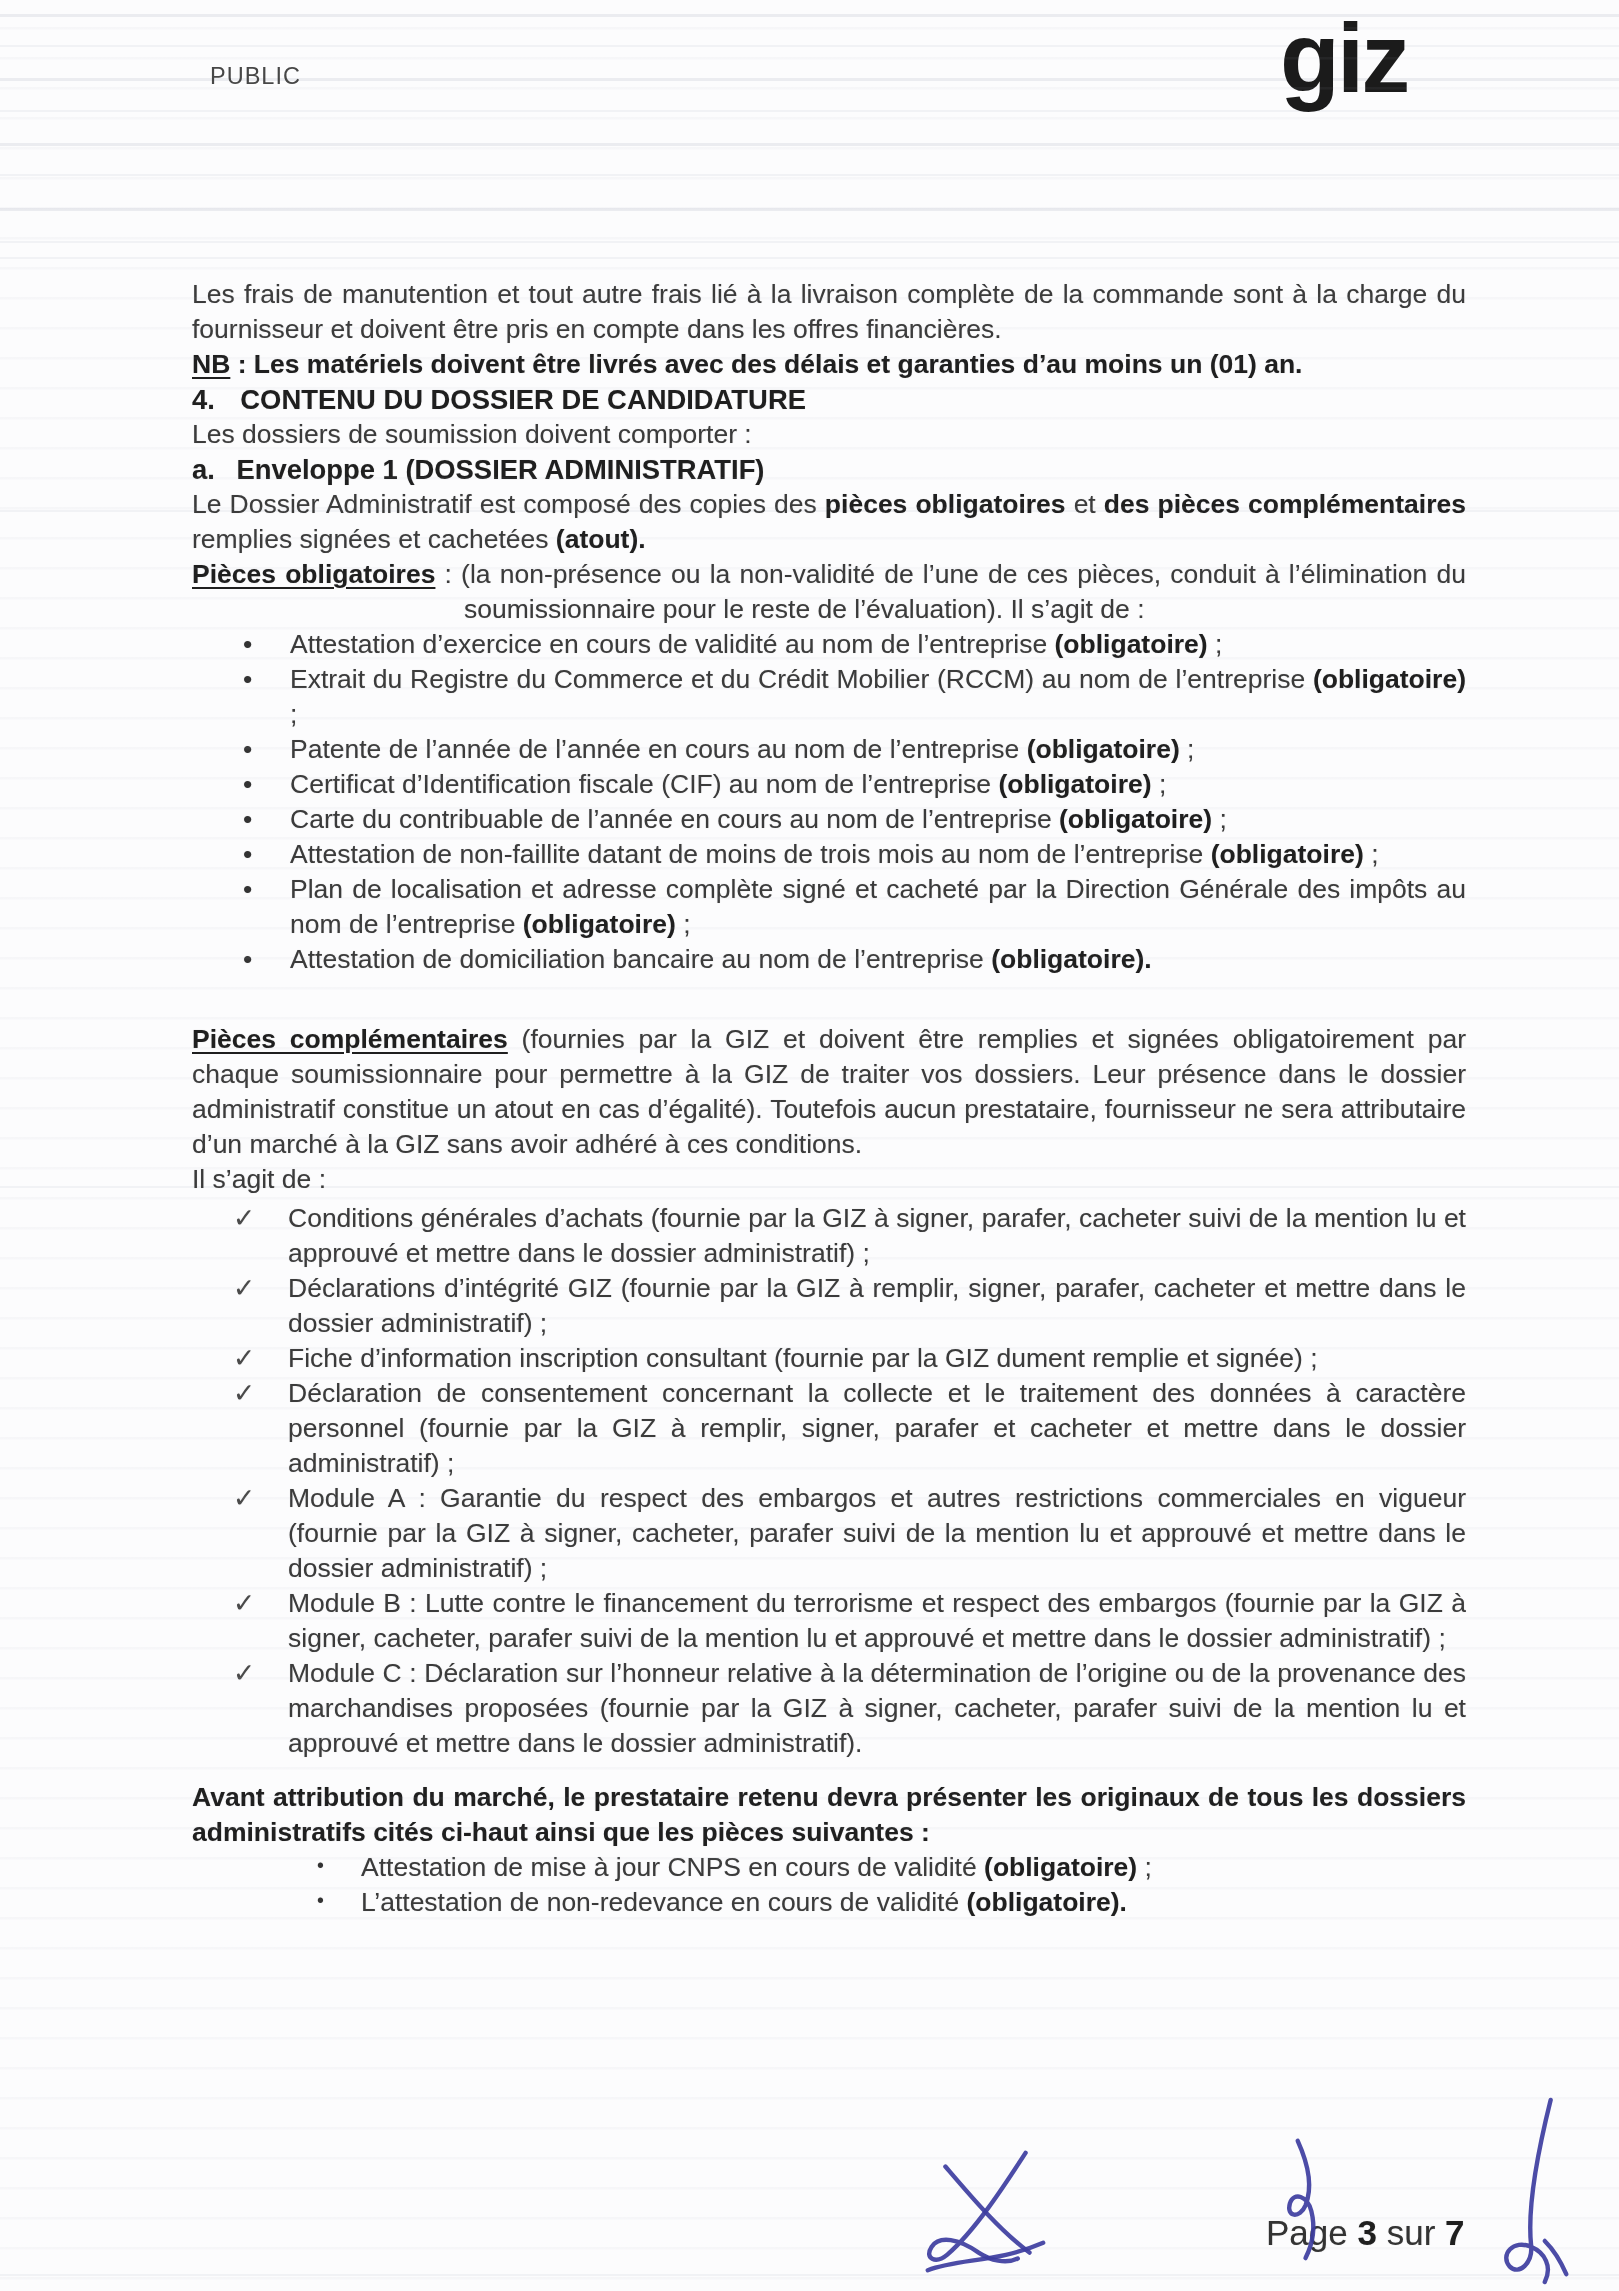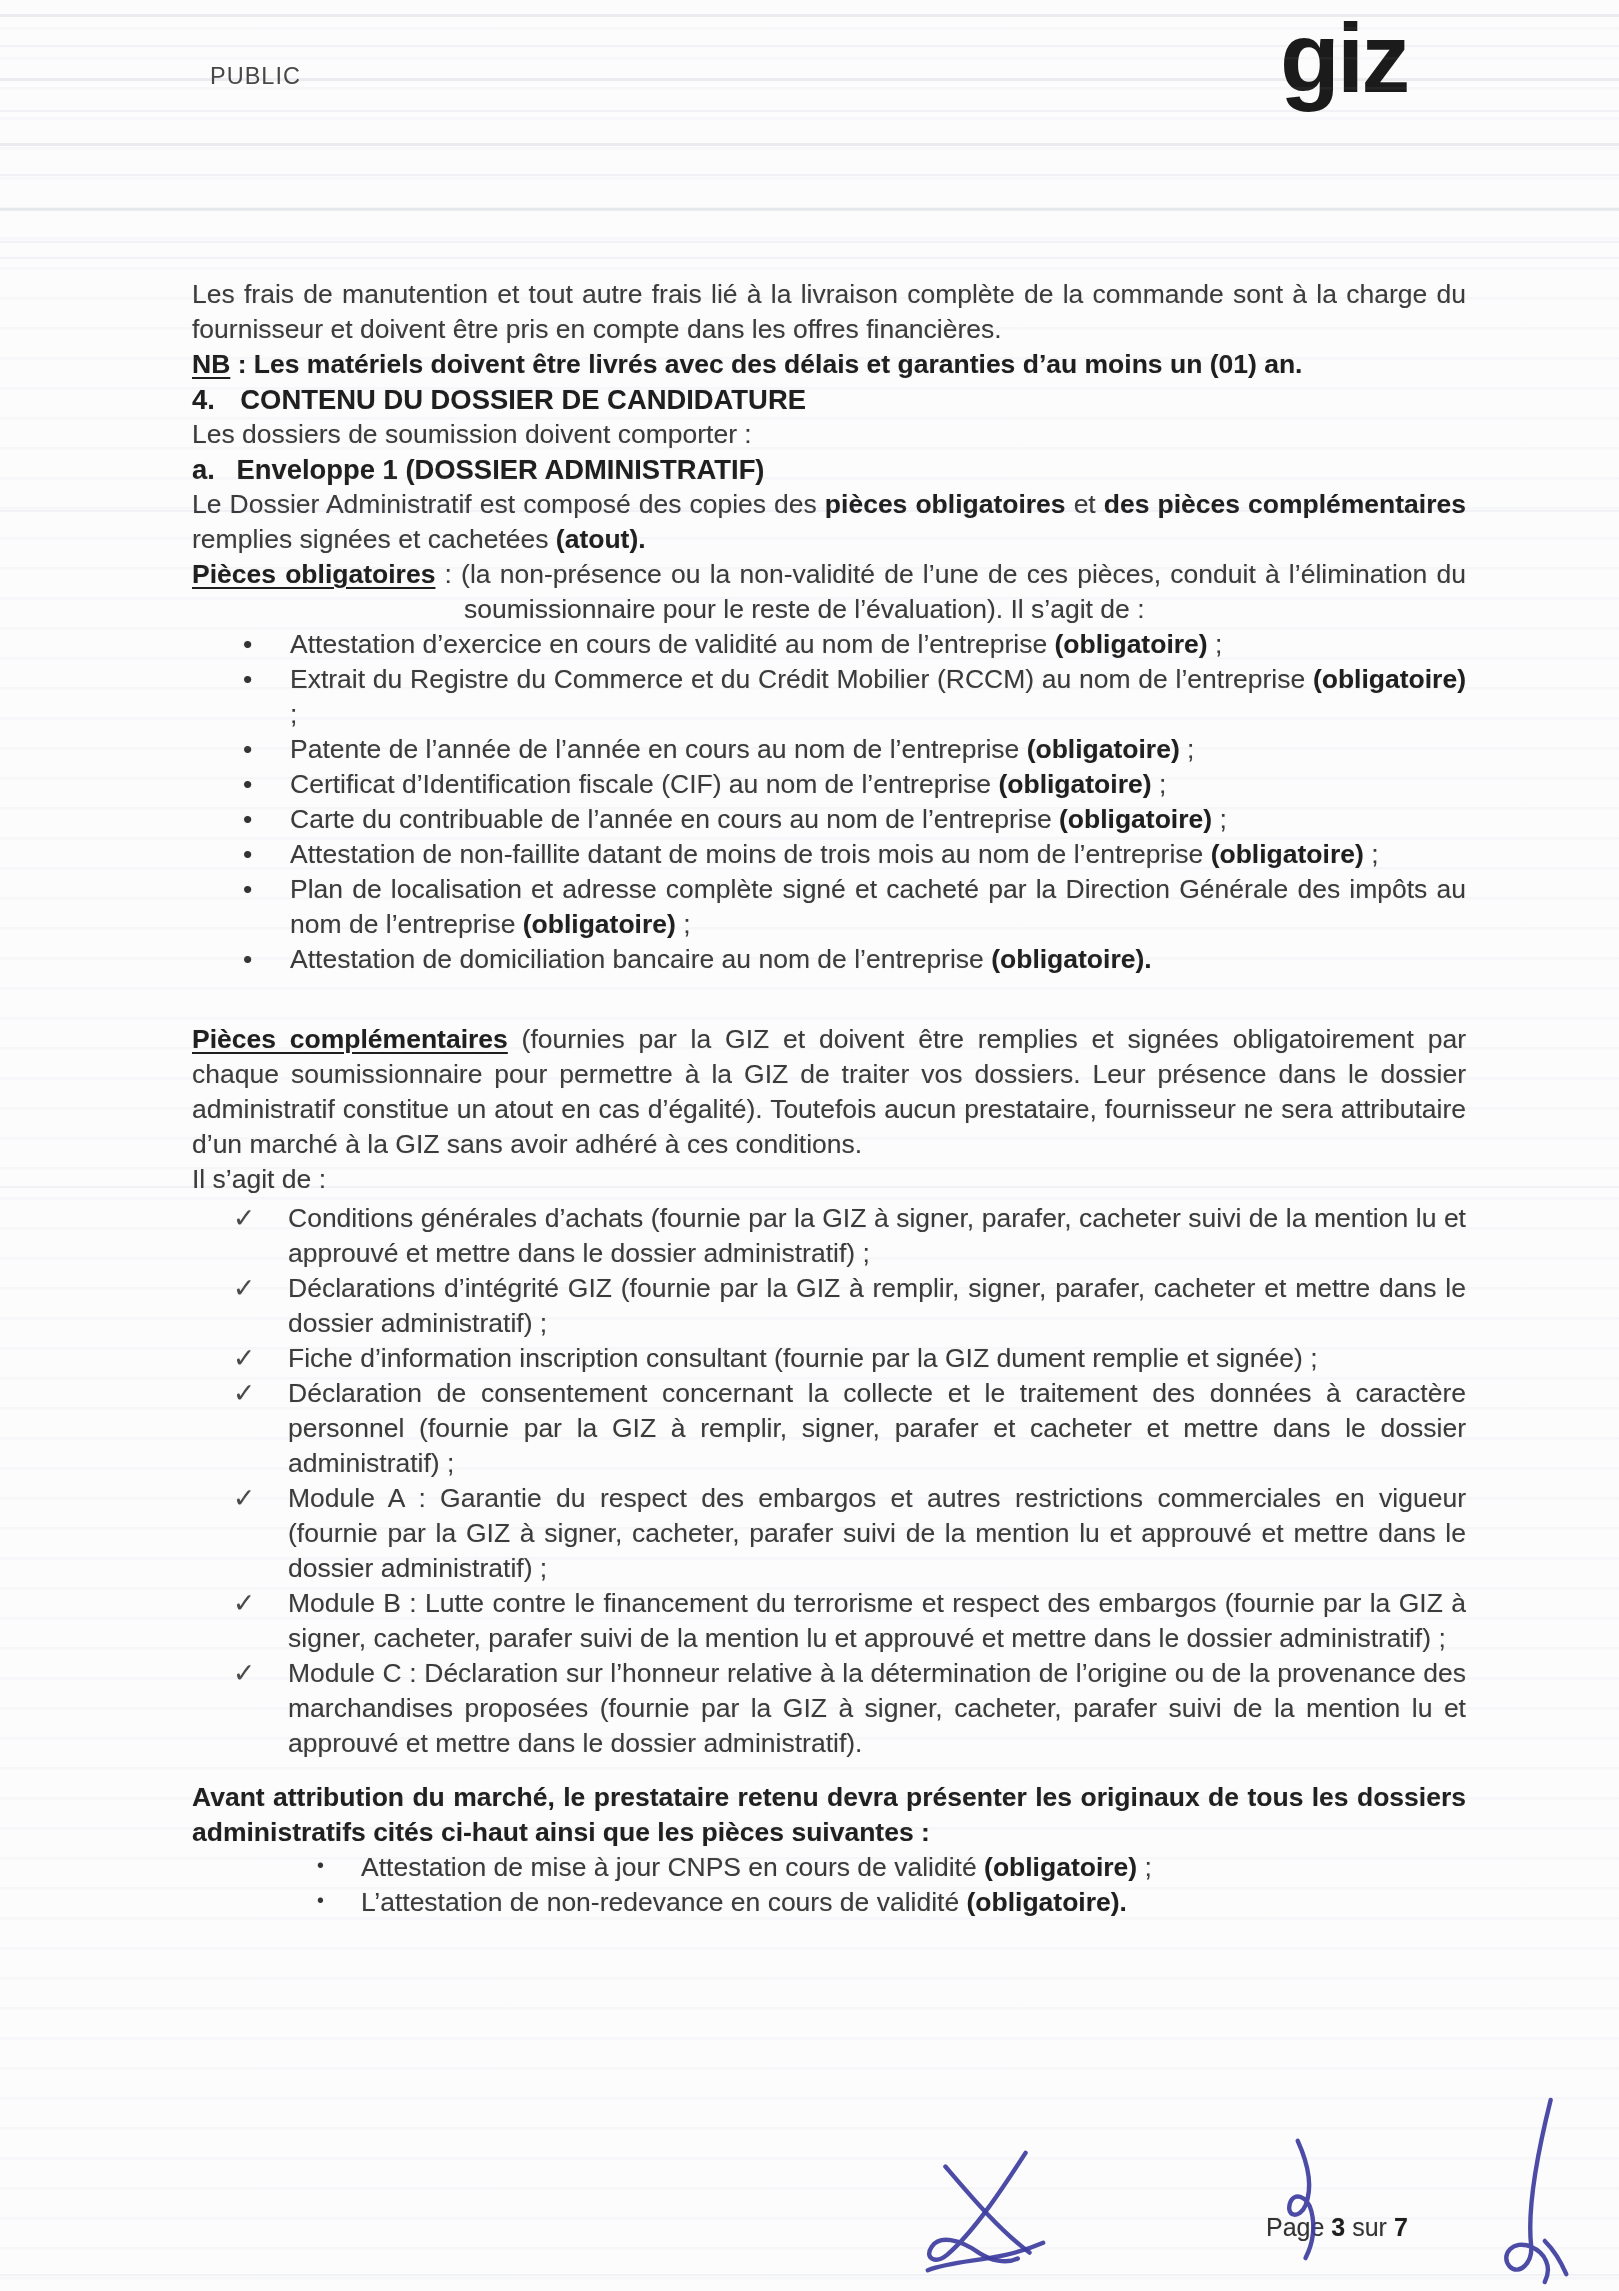--- a/index.html
+++ b/index.html
@@ -52,21 +52,21 @@
   li{position:relative;text-align:justify;}
   .li-dot{padding-left:98px;}
   .li-dot .marker{position:absolute;left:51px;top:0;color:#333;}
   .li-check{padding-left:96px;}
   .li-check .marker{position:absolute;left:41px;top:0;color:#4a4a4a;}
   .p-avant{font-weight:bold;color:#1f1f1f;margin-left:93px;margin-bottom:5.9px;}
   .ul-cnps .li-cnps{padding-left:169px;}
   .ul-cnps .marker{position:absolute;left:125px;top:-2px;font-size:19.6px;color:#333;}
   .footer{
     position:absolute;left:1266px;top:2213px;z-index:6;
-    font-size:25px;color:#333;text-shadow:0 0 1px rgba(60,60,60,0.28);
+    font-size:35px;color:#333;text-shadow:0 0 1px rgba(60,60,60,0.28);
   }
   .ink{position:absolute;z-index:7;pointer-events:none;}
   .ink path{fill:none;stroke:#3d3da0;stroke-width:4.5;stroke-linecap:round;stroke-linejoin:round;opacity:0.92;}
 </style>
 </head>
 <body>
 
 <div class="page">
 
   <div class="scan-tex"></div>

